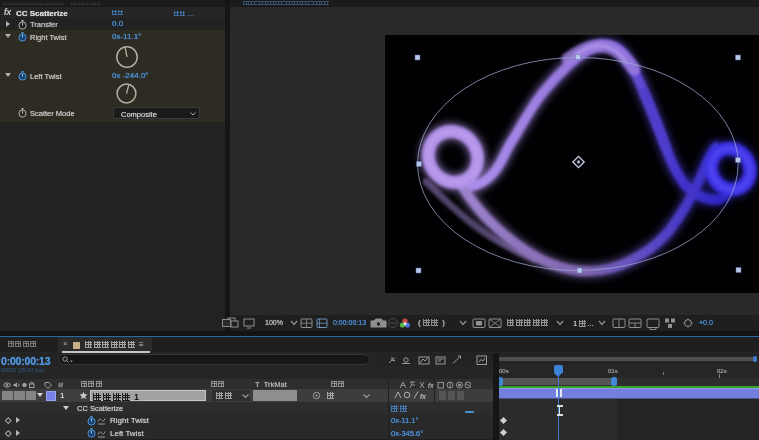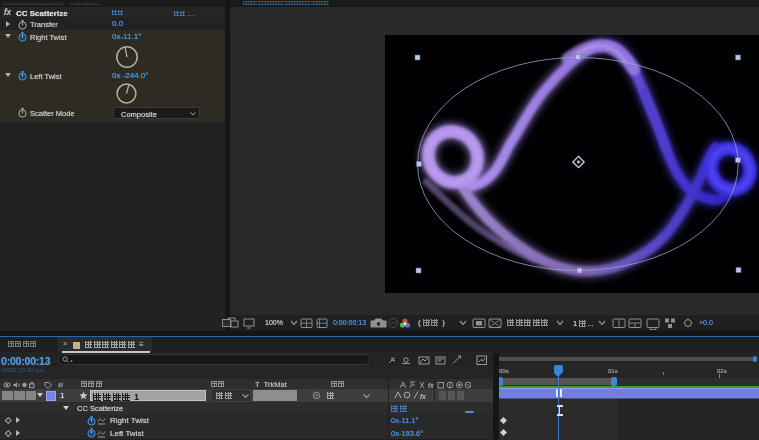--- a/index.html
+++ b/index.html
@@ -395,21 +395,21 @@
   <svg class="a" style="left:87px;top:97px" width="9" height="10" viewBox="0 0 9 10">
         <circle cx="4.5" cy="5.5" r="3.6" fill="#17436e" stroke="#4f94d8" stroke-width="1"></circle>
         <rect x="3.4" y="0" width="2.2" height="1.6" fill="#4f94d8"></rect>
         <line x1="4.5" y1="5.5" x2="4.5" y2="2.8" stroke="#9cc4ea" stroke-width="1"></line>
       </svg>
   <svg class="a" style="left:97px;top:97.5px" width="9" height="9" viewBox="0 0 9 9" fill="none" stroke="#9a9a9a" stroke-width="1">
         <path d="M1 5.5 Q2.5 1.5 4.5 4 Q6.5 6.5 8 2.5"></path>
         <path d="M1 8 L8 8"></path>
       </svg>
   <div class="a" style="left:110px;top:97.5px;font-size:8px;color:#c4c4c4">Left Twist</div>
-  <div class="a" style="left:391px;top:97.5px;font-size:7.5px;color:#4b93dd">0x-193.6°</div>
+  <div class="a" style="left:391px;top:97.5px;font-size:7.5px;color:#4b93dd">0x-345.6°</div>
   <div class="a" style="left:0;top:108px;width:493px;height:1.5px;background:#1f1f1f"></div>
 
   <div class="a" style="left:388px;top:48px;width:1px;height:60.5px;background:#1f1f1f"></div>
   <div class="a" style="left:434px;top:48px;width:1px;height:22.5px;background:#1f1f1f"></div>
 
   <div class="a" style="left:499px;top:21.5px;width:260px;height:11.5px;background:#232323"></div>
   <div class="a" style="left:495px;top:25.5px;width:261px;height:4.5px;background:#4f4f4f;border-radius:2px"></div>
   <div class="a" style="left:494px;top:25px;width:3.5px;height:5.5px;background:#3e7cc8;border-radius:1.5px"></div>
   <div class="a" style="left:753px;top:25px;width:3.5px;height:5.5px;background:#3e7cc8;border-radius:1.5px"></div>
   <div class="a" style="left:499px;top:33px;width:260px;height:13.5px;background:#262626"></div>

